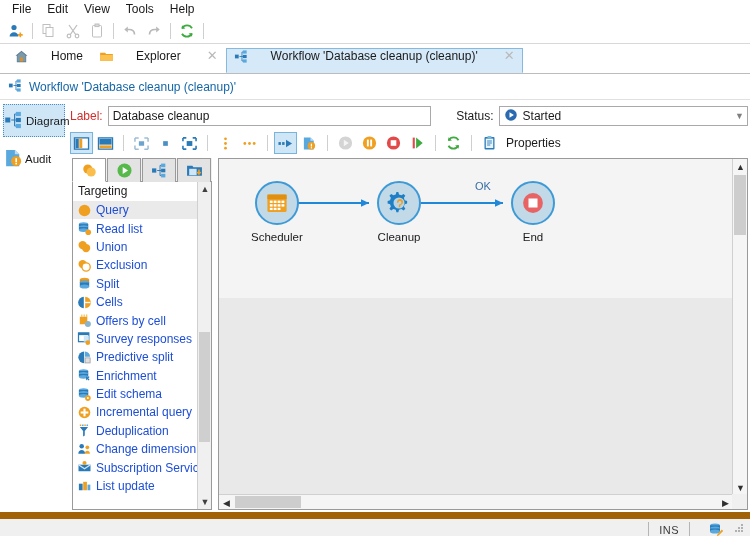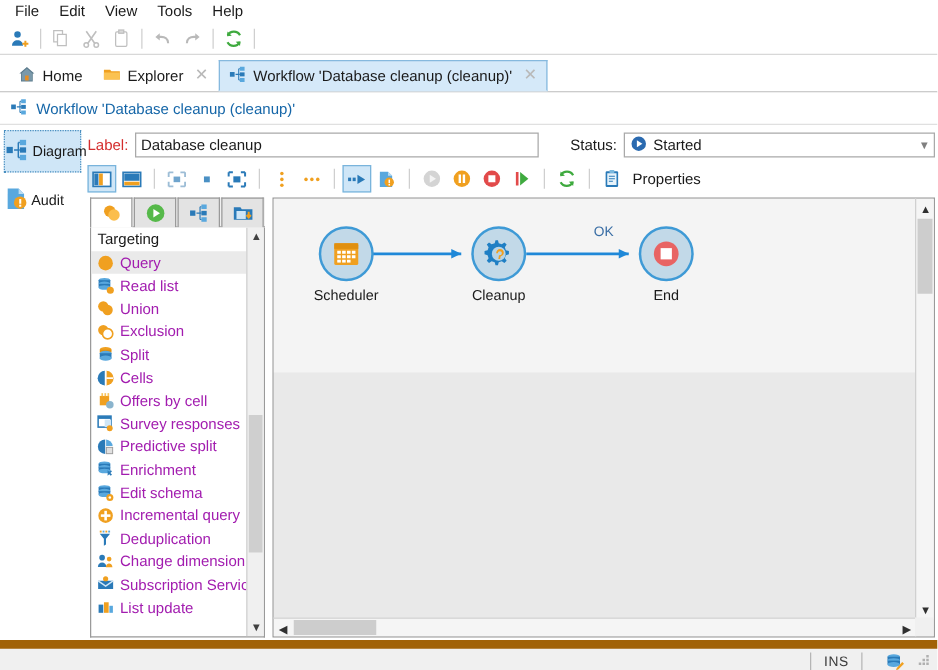--- a/index.html
+++ b/index.html
@@ -36,21 +36,21 @@
   }
   .tb-sep { width: 1px; height: 16px; background: #cfcfcf; margin: 0 4px; }
 
   
   .tabbar {
     position: absolute; left: 0; top: 45px; width: 750px; height: 29px;
     background: #ffffff; display: flex; align-items: flex-end;
     padding-left: 6px; border-bottom: 1px solid #bcbcbc;
   }
   .tab {
-    height: 25px; display: flex; align-items: center; gap: 5px;
+    height: 25px; display: flex; gap: 22px;
     padding: 0 7px; font-size: 12px; color: #1a1a1a; cursor: default;
     border: 1px solid transparent; background: transparent;
     white-space: nowrap;
     margin-top: 21px;
   }
   .tab.active {
     background: #d5e9f9; border: 1px solid #86b9de; border-bottom-color: #d5e9f9;
   }
   .tab-close {
     color: #b9b9b9; font-size: 13px; margin-left: 4px; line-height: 1;
@@ -147,21 +147,21 @@
   .pal-scroll .thumb {
     position: absolute; left: 1px; top: 150px; width: 11px; height: 110px;
     background: #cfcfcf;
   }
   .pal-items { position: absolute; left: 0; top: 0; width: 125px; height: 100%; }
   .pal-header {
     font-size: 12px; color: #1a1a1a; padding: 2px 0 3px 5px; background: #ffffff;
   }
   .pal-item {
     display: flex; align-items: center; gap: 4px; height: 18.4px;
-    padding-left: 4px; font-size: 12px; color: #a21caf; cursor: default;
+    padding-left: 4px; font-size: 12px; color: #1d4ed8; cursor: default;
     white-space: nowrap; overflow: hidden;
   }
   .pal-item.sel { background: #eaeaea; }
   .pal-ico { width: 15px; height: 15px; flex: 0 0 15px; }
 
   
   .canvaswrap {
     position: absolute; left: 218px; top: 158px; width: 530px; height: 352px;
     border: 1px solid #9a9a9a; background: #f4f4f4;
   }

